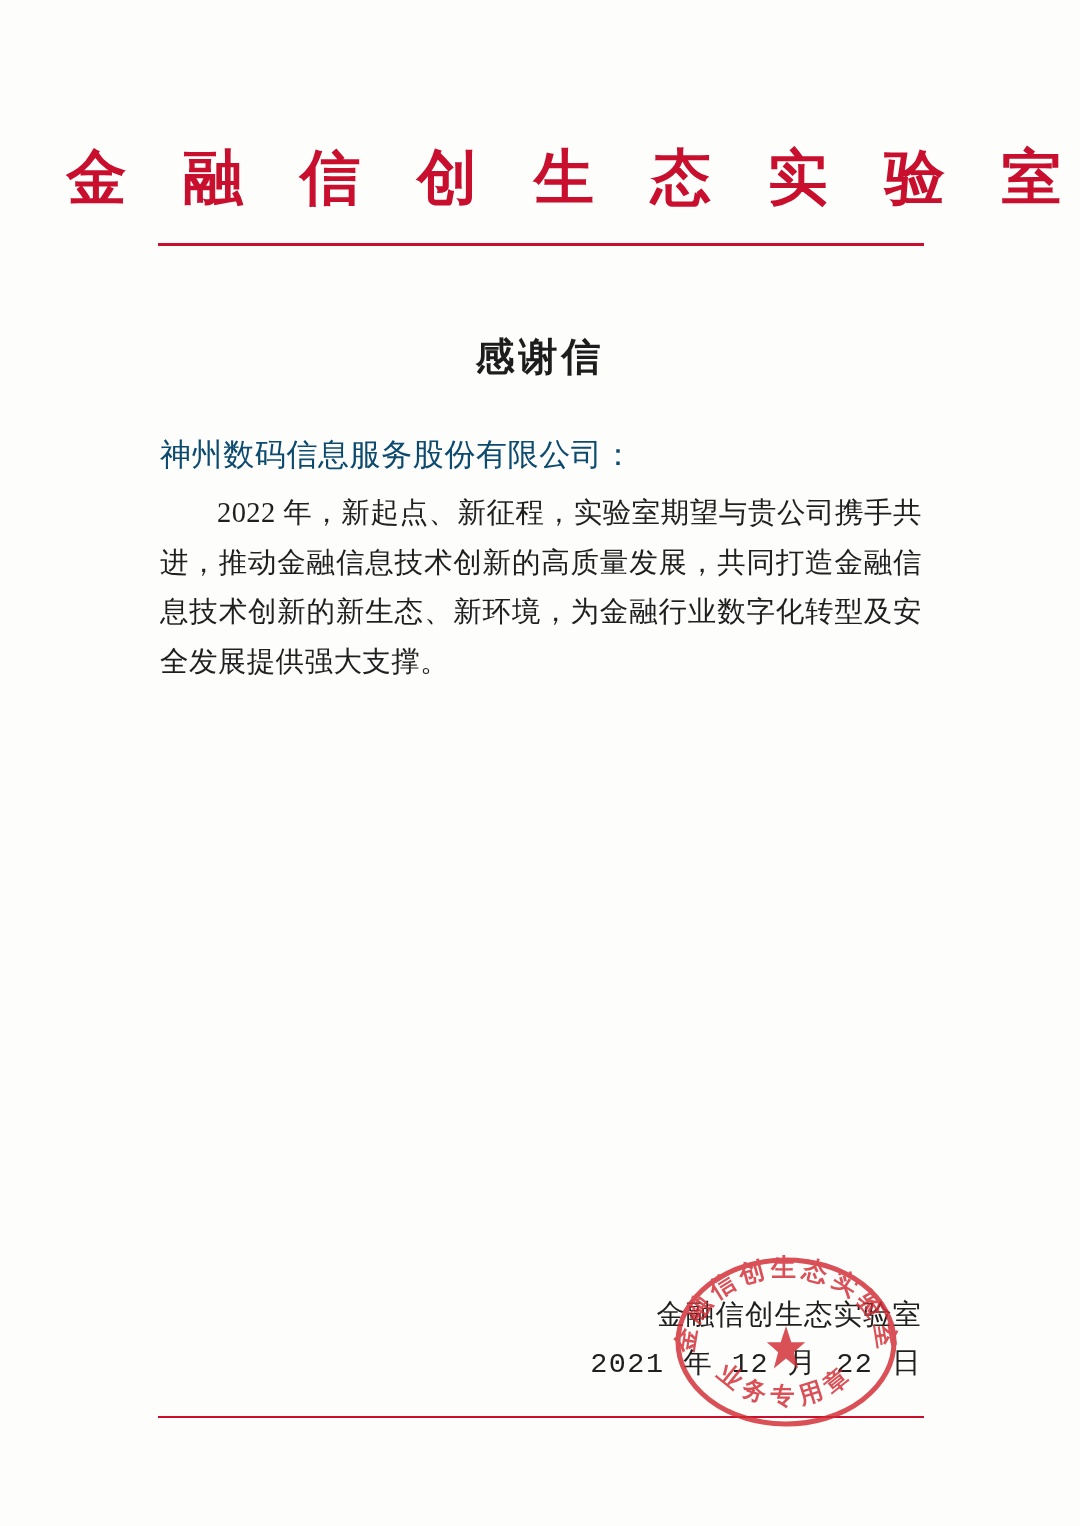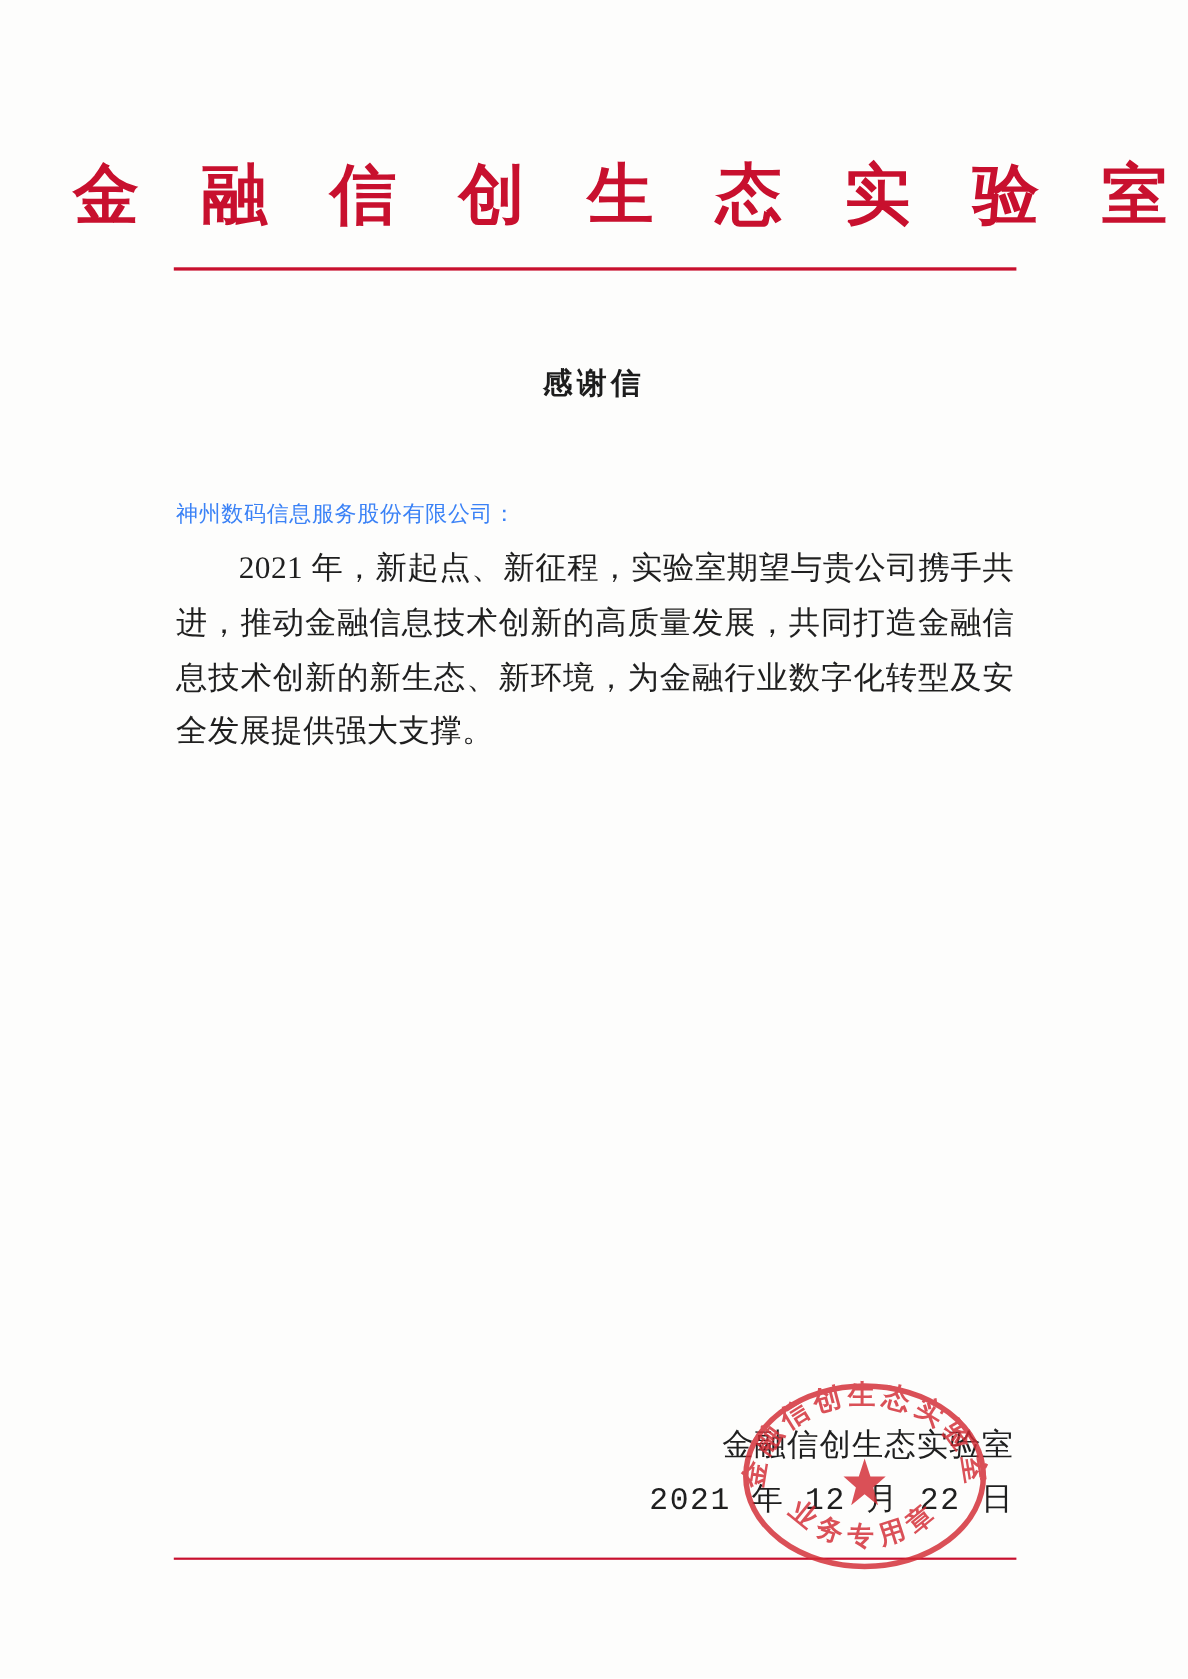--- a/index.html
+++ b/index.html
@@ -52,39 +52,38 @@
 
   
   .doc-title {
     position: absolute;
     top: 330px;
     left: 0;
     width: 100%;
     text-align: center;
     font-family: "DejaVu Serif", "Liberation Serif", serif;
     font-weight: bold;
-    font-size: 27px;
+    font-size: 39px;
     letter-spacing: 4px;
     color: #1d1d1d;
   }
 
   
   .body-wrap {
     position: absolute;
     top: 430px;
     left: 160px;
     width: 762px;
   }
   .salutation {
-    font-size: 20px;
+    font-size: 31px;
     line-height: 1.62;
     letter-spacing: 0.6px;
-    color: #3b82f6;
+    color: #0c4a6e;
     margin-bottom: 8px;
-    margin-top: 22px;
   }
   .para {
     font-size: 28.5px;
     line-height: 1.74;
     letter-spacing: 0.4px;
     text-align: justify;
     text-align-last: left;
     text-justify: inter-ideograph;
     color: #1f1f1f;
     text-indent: 57px;
@@ -142,21 +141,21 @@
   </div>
   <div class="letterhead-rule"></div>
 
   <div class="doc-title">感谢信</div>
 
   <div class="body-wrap">
     <div class="salutation">神州数码信息服务股份有限公司：</div>
 
 
 
-    <p class="para">2021 年，新起点、新征程，实验室期望与贵公司携手共进，推动金融信息技术创新的高质量发展，共同打造金融信息技术创新的新生态、新环境，为金融行业数字化转型及安全发展提供强大支撑。</p>
+    <p class="para">2022 年，新起点、新征程，实验室期望与贵公司携手共进，推动金融信息技术创新的高质量发展，共同打造金融信息技术创新的新生态、新环境，为金融行业数字化转型及安全发展提供强大支撑。</p>
   </div>
 
   <div class="sign-block">
     <div>金融信创生态实验室</div>
     <div class="sign-date">2021 年 12 月 22 日</div>
   </div>
 
   <div class="seal">
     <svg viewBox="0 0 236 180" xmlns="http://www.w3.org/2000/svg">
       <defs>

